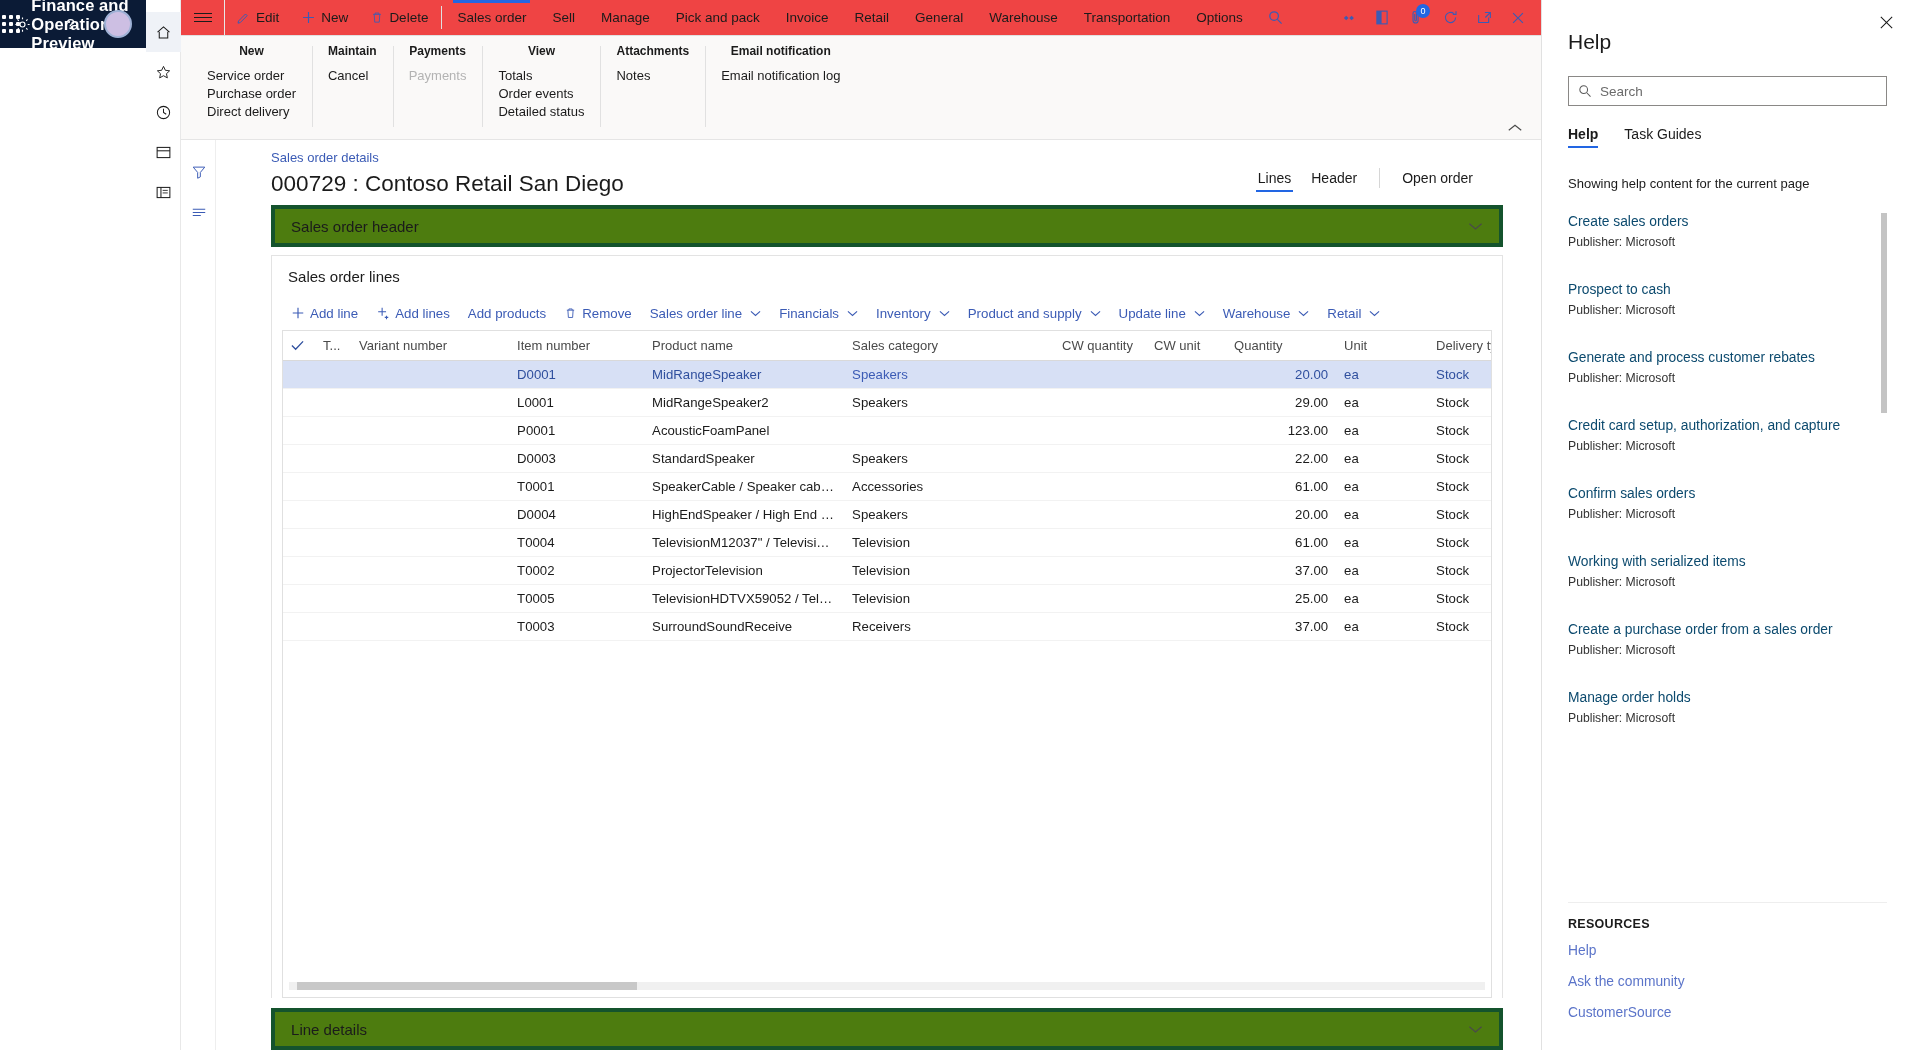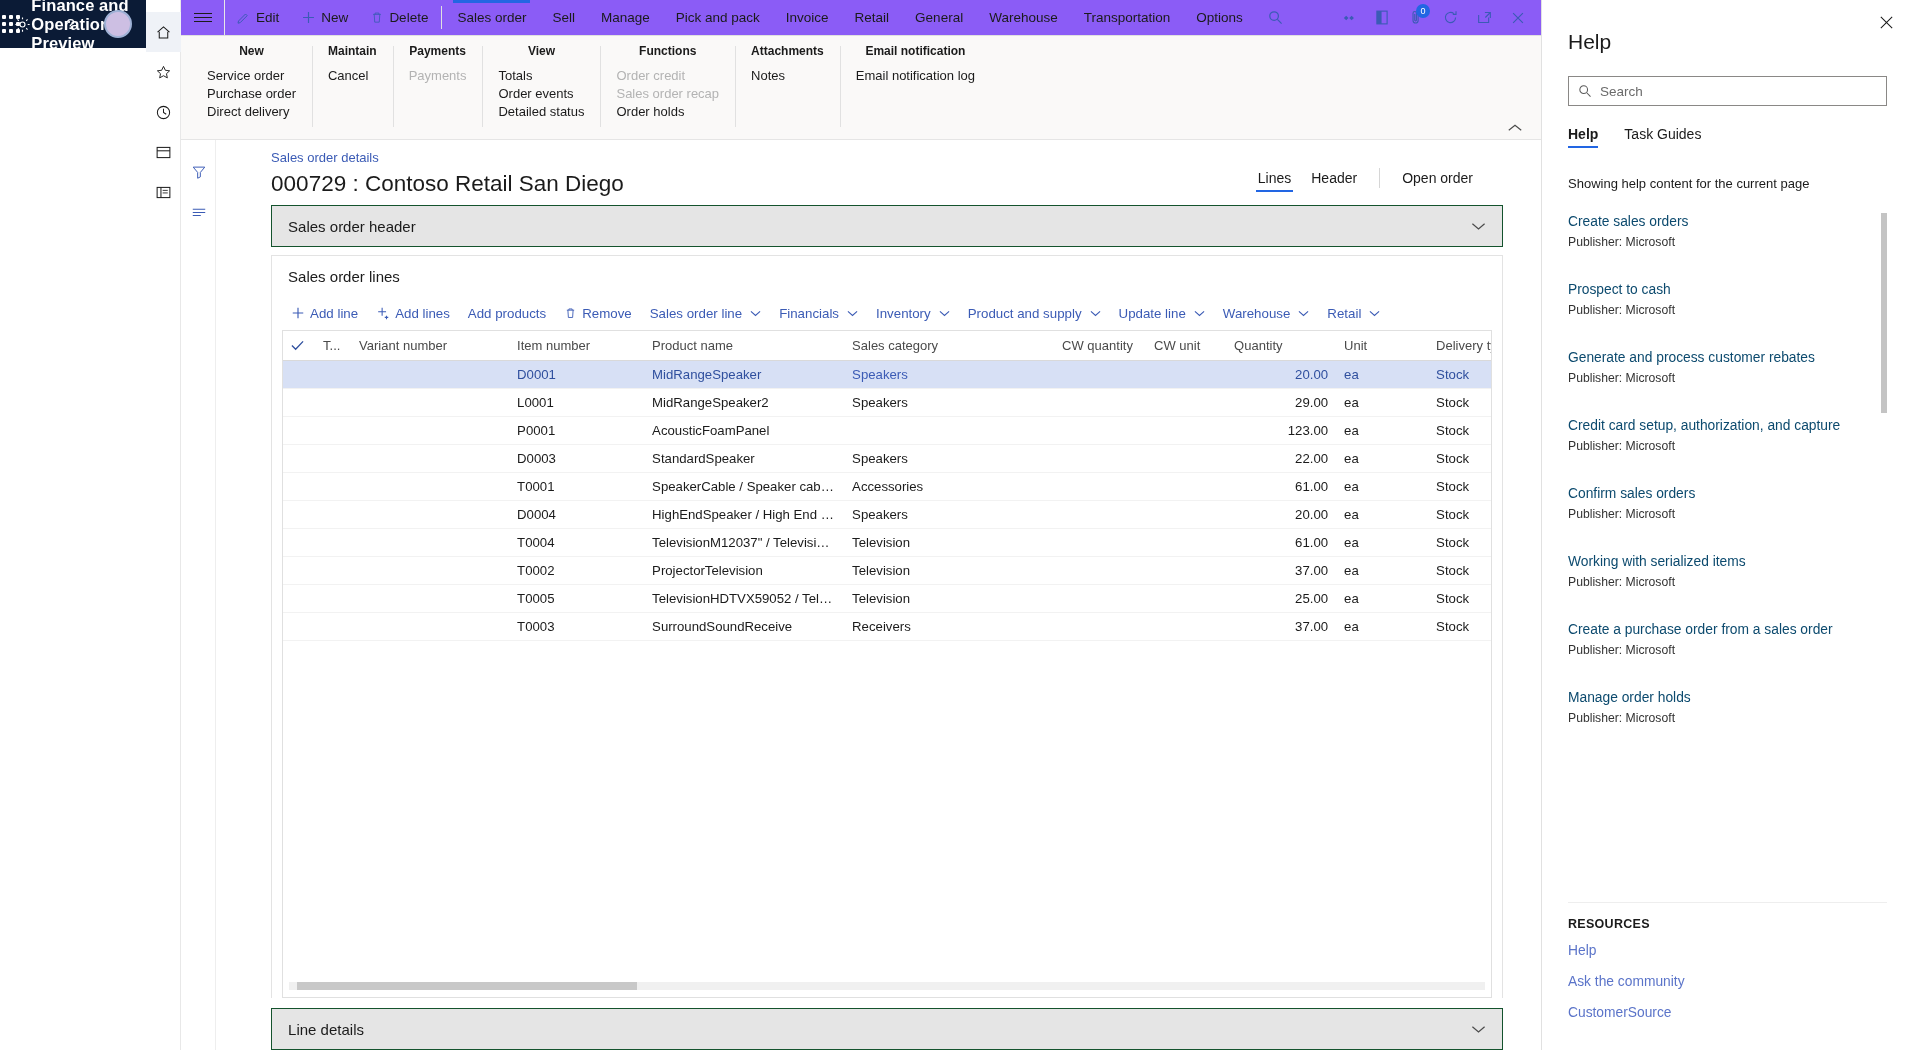--- a/index.html
+++ b/index.html
@@ -50,21 +50,21 @@
   .rail { width: 35px; flex: 0 0 35px; background: #fff; border-right: 1px solid #e8e8e8; padding-top: 12px; }
   .rail-ico { width: 35px; height: 40px; display: flex; align-items: center; justify-content: center; cursor: pointer; }
   .rail-ico.sel { background: #eff2f7; }
 
   
   .maincol { flex: 1; display: flex; flex-direction: column; min-width: 0; background: #fff; }
 
   
   .tabbar {
     height: 36px; flex: 0 0 36px; display: flex; align-items: stretch;
-    background: #8b5cf6; border-bottom: 1px solid #e0e0e0; position: relative;
+    background: #ef4444; border-bottom: 1px solid #e0e0e0; position: relative;
   }
   .hamb { width: 44px; display: flex; align-items: center; justify-content: center; cursor: pointer; border-right: 1px solid #e8e8e8; }
   .hamb span { display: block; width: 18px; height: 1.6px; background: #1b1b1b; margin: 2.4px 0; }
   .qcmd { display: flex; align-items: center; gap: 5px; padding: 0 11px; font-size: 13.5px; color: #1b1b1b; cursor: pointer; }
   .tabsep { width: 1px; background: #e0e0e0; margin: 6px 2px; }
   .rtab {
     display: flex; align-items: center; padding: 0 13px; font-size: 13.5px;
     color: #1b1b1b; cursor: pointer; position: relative;
   }
   .rtab.active { font-weight: normal; }
@@ -102,21 +102,21 @@
   .crumb { font-size: 13px; color: #3b5bb5; cursor: pointer; }
   .pgtitle { font-size: 22.5px; color: #1b1b1b; margin-top: 6px; }
   .pghead-right { position: absolute; right: 58px; top: 26px; display: flex; align-items: center; gap: 0px; }
   .ptab { font-size: 14px; color: #1b1b1b; padding: 4px 10px; cursor: pointer; position: relative; }
   .ptab.active::after { content: ""; position: absolute; left: 8px; right: 8px; bottom: -2px; height: 2px; background: #2266e3; }
   .vsep { width: 1px; height: 20px; background: #d6d6d6; margin: 0 12px; }
 
   
   .ft-wrap { padding: 0 38px 0 55px; flex: 1; display: flex; flex-direction: column; min-height: 0; }
   .fasttab {
-    background: #e5e5e5; border: 1px solid #14532d; height: 42px;
+    background: #4d7c0f; border: 4px solid #14532d; height: 42px;
     display: flex; align-items: center; padding: 0 16px; cursor: pointer; flex: 0 0 42px;
   }
   .ft-title { font-size: 15px; color: #1b1b1b; }
   .ft-chev { margin-left: auto; }
 
   .lines-panel {
     margin-top: 8px; border: 1px solid #e3e3e3; border-bottom: none; background: #fff;
     flex: 1; display: flex; flex-direction: column; min-height: 0;
   }
   .lines-head { height: 40px; flex: 0 0 40px; display: flex; align-items: center; padding: 0 16px; }
@@ -393,26 +393,20 @@
         </div>
         <div class="rgroup">
           <div class="rgroup-title">Payments</div>
           <div class="ritem dis">Payments</div>
         </div>
         <div class="rgroup">
           <div class="rgroup-title">View</div>
           <div class="ritem">Totals</div>
           <div class="ritem">Order events</div>
           <div class="ritem">Detailed status</div>
-        </div>
-        <div class="rgroup">
-          <div class="rgroup-title">Functions</div>
-          <div class="ritem dis">Order credit</div>
-          <div class="ritem dis">Sales order recap</div>
-          <div class="ritem">Order holds</div>
         </div>
         <div class="rgroup">
           <div class="rgroup-title">Attachments</div>
           <div class="ritem">Notes</div>
         </div>
         <div class="rgroup">
           <div class="rgroup-title">Email notification</div>
           <div class="ritem">Email notification log</div>
         </div>
         <div class="ribbon-collapse">

